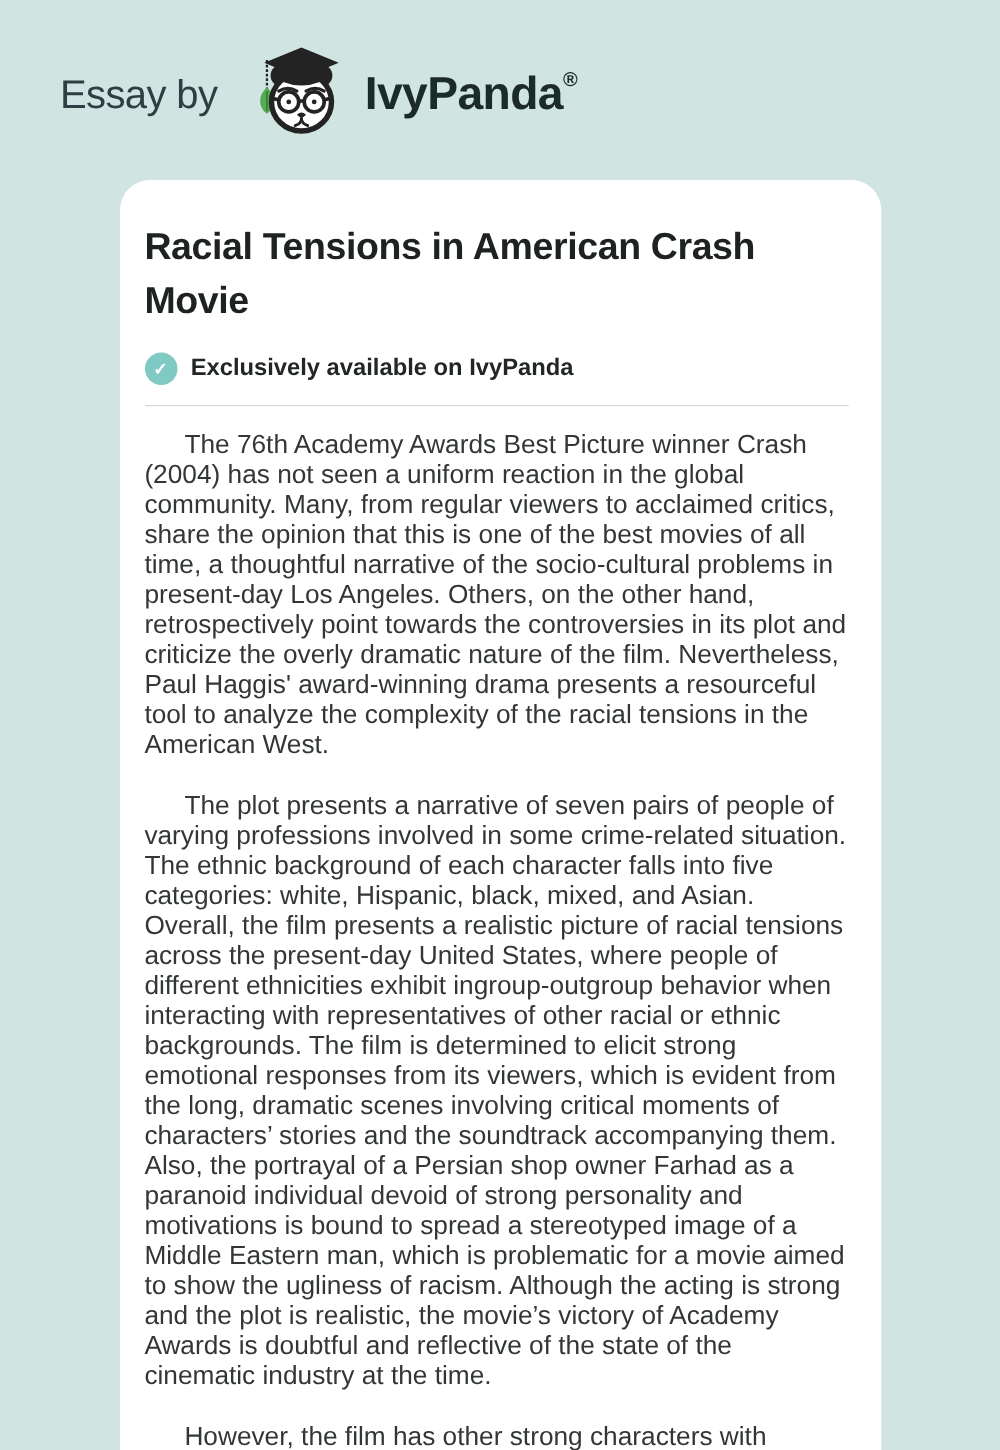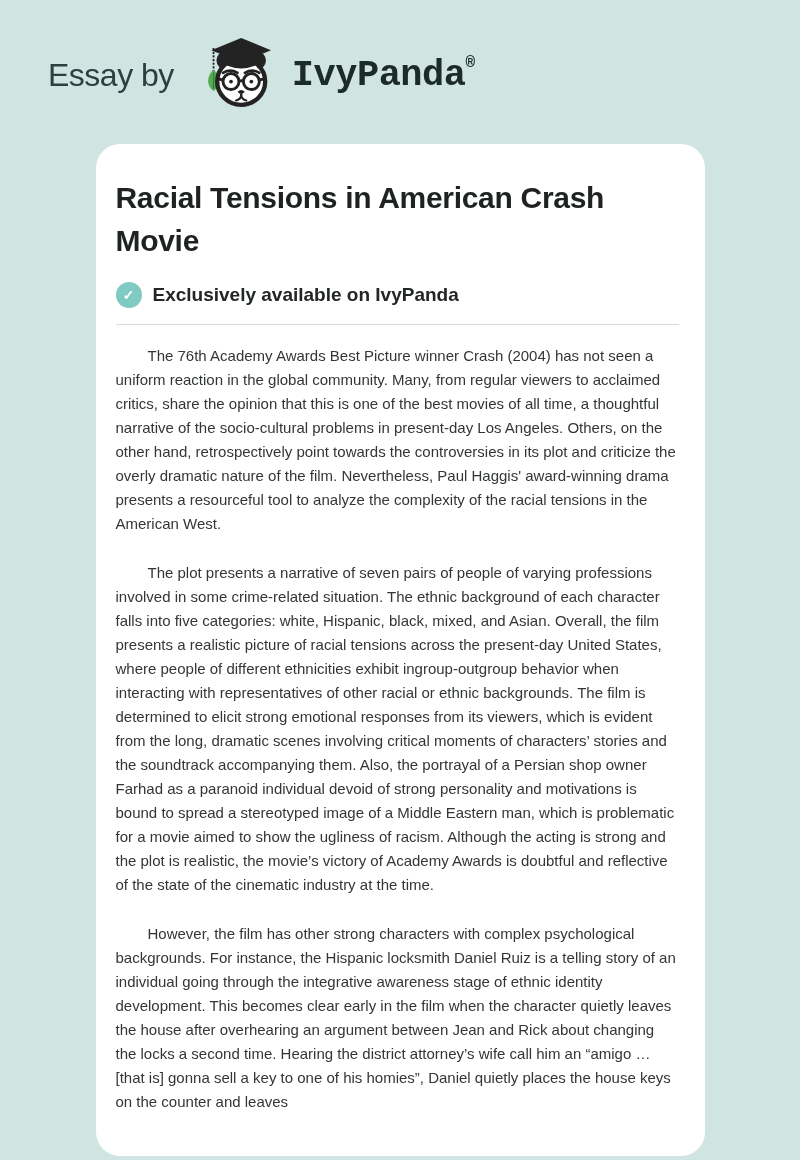--- a/index.html
+++ b/index.html
@@ -25,21 +25,21 @@
     letter-spacing: -0.5px;
   }
   .logo-icon {
     margin-left: 22px;
     margin-right: 10px;
     width: 86px;
     height: 80px;
     display: inline-block;
   }
   .brand {
-    font-family: Liberation Mono, monospace;
+    font-family: Liberation Sans, sans-serif;
     font-weight: 700;
     font-size: 37px;
     color: #1d2a2a;
     letter-spacing: -0.5px;
   }
   .brand sup {
     font-size: 16px;
     font-weight: 700;
     vertical-align: 18px;
   }
@@ -84,21 +84,21 @@
     font-size: 19px;
     font-weight: 700;
     color: #232626;
   }
   .divider {
     border: none;
     border-top: 1px solid #d9d9d9;
     margin: 0 0 19px 0;
   }
   .essay-body p {
-    font-size: 15px;
+    font-size: 21px;
     line-height: 24px;
     color: #333637;
     text-indent: 32px;
     max-width: 651px;
     margin-bottom: 25px;
   }
   .essay-body p:last-child { margin-bottom: 0; }
 </style>
 </head>
 <body>

